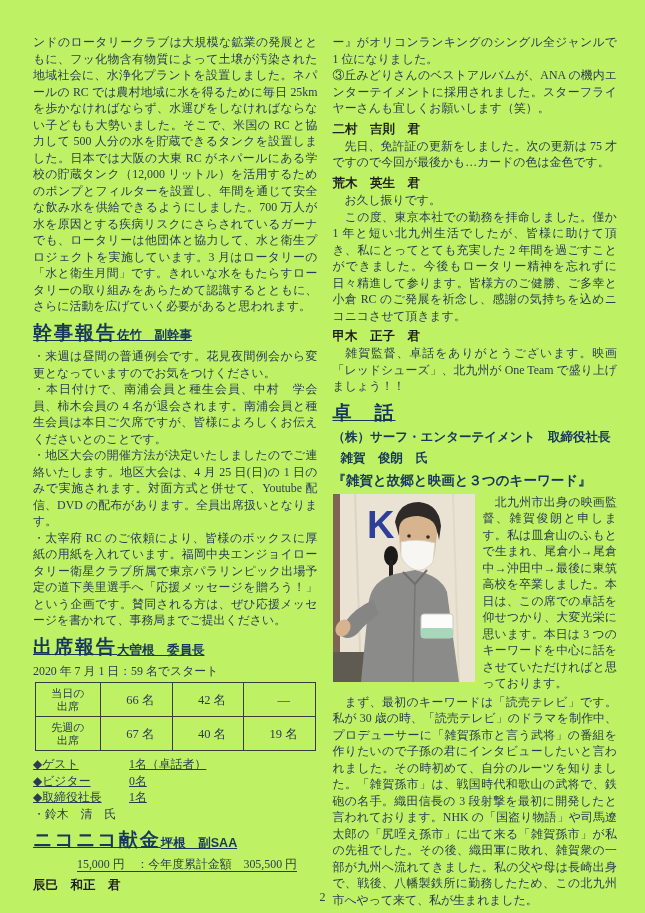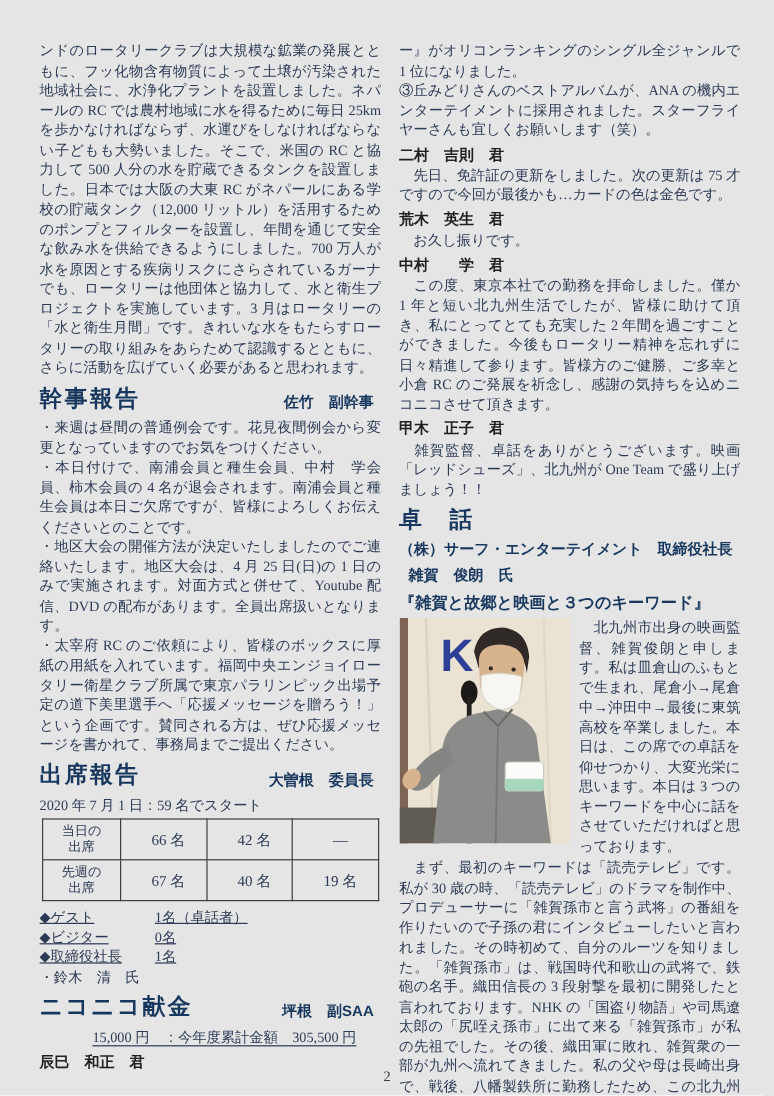--- a/index.html
+++ b/index.html
@@ -1,28 +1,28 @@
 <!DOCTYPE html>
 <html><head>
 <meta charset="utf-8">
 <style>
   html,body { margin:0; padding:0; background:#ffffff; }
   .page {
-    position:relative; width:645px; height:913px; background:#e5e5e5;
+    position:relative; width:645px; height:913px; background:#bef264;
     font-family:"Liberation Serif","DejaVu Serif",serif;
     color:#2c3a55; overflow:hidden; margin:0 auto;
   }
   .columns { display:flex; gap:15px; padding:34px 28px 0 33px; }
   .col { width:285px; font-size:11.9px; line-height:16.5px; text-align:justify; }
   .body-p { margin:0; }
 
   .sec-head {
-    display:flex; justify-content:space-between; align-items:flex-end;
+    display:flex; align-items:flex-end;
     font-family:"Liberation Sans","DejaVu Sans",sans-serif;
-    color:#17375e; margin:8px 0 5px;
+    color:#17375e; margin:8px 0 5px;text-decoration:underline;
   }
   .sec-title { font-size:19px; font-weight:bold; letter-spacing:2px; line-height:1.1; }
   .sec-byline { font-size:12.5px; font-weight:bold; padding-right:6px; line-height:1.2; }
 
   .att-table { border-collapse:collapse; margin:3px 0 5px 2px; width:281px; table-layout:fixed; }
   .att-table td { border:1px solid #3c3c3c; text-align:center; padding:1px 2px; }
   .att-table .lblcol { width:60px; font-size:11px; white-space:pre-line; line-height:13px; }
   .att-table .hdr { font-size:11.5px; height:19px; }
   .att-table .hdr-small { font-size:9px; font-family:"Liberation Sans",sans-serif; }
   .att-table .val { font-size:12.5px; height:31px;padding-left:10px; }
@@ -125,21 +125,20 @@
     </div>
 
     <div class="col">
       <p class="body-p">ー』がオリコンランキングのシングル全ジャンルで 1 位になりました。</p>
       <p class="body-p">③丘みどりさんのベストアルバムが、ANA の機内エンターテイメントに採用されました。スターフライヤーさんも宜しくお願いします（笑）。</p>
 
       <p class="person-name">二村　吉則　君</p>
       <p class="body-p">　先日、免許証の更新をしました。次の更新は 75 才ですので今回が最後かも…カードの色は金色です。</p>
       <p class="person-name">荒木　英生　君</p>
       <p class="body-p">　お久し振りです。</p>
-      <p class="person-name">中村　　学　君</p>
       <p class="body-p">　この度、東京本社での勤務を拝命しました。僅か 1 年と短い北九州生活でしたが、皆様に助けて頂き、私にとってとても充実した 2 年間を過ごすことができました。今後もロータリー精神を忘れずに日々精進して参ります。皆様方のご健勝、ご多幸と小倉 RC のご発展を祈念し、感謝の気持ちを込めニコニコさせて頂きます。</p>
       <p class="person-name">甲木　正子　君</p>
       <p class="body-p">　雑賀監督、卓話をありがとうございます。映画「レッドシューズ」、北九州が One Team で盛り上げましょう！！</p>
 
       <div class="sec-head">
         <span class="sec-title">卓　話</span>
       </div>
       <p class="talk-org">（株）サーフ・エンターテイメント　取締役社長</p>
       <p class="talk-speaker">雑賀　俊朗　氏</p>
       <p class="talk-title">『雑賀と故郷と映画と３つのキーワード』</p>

